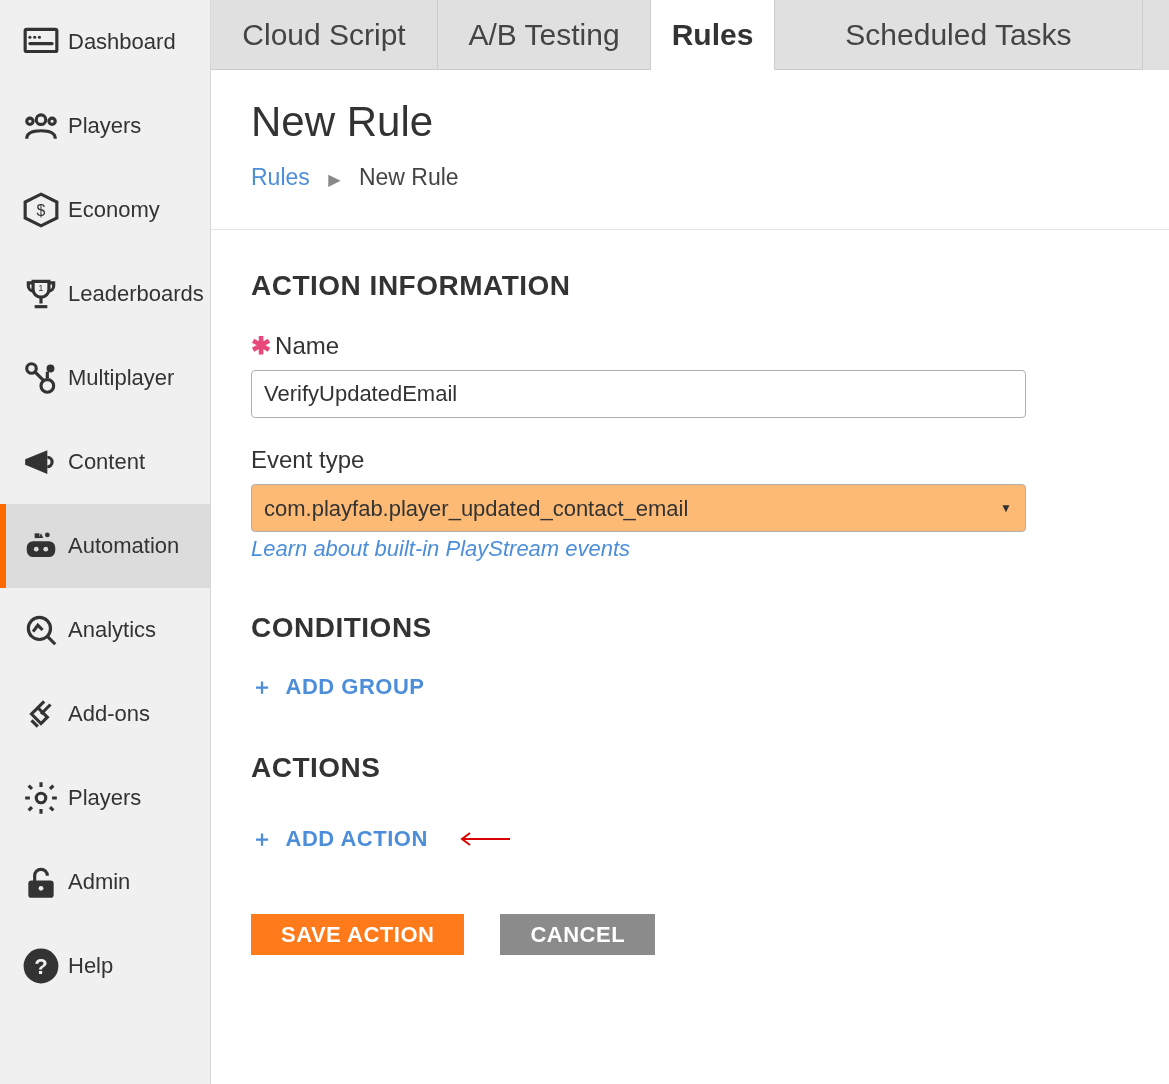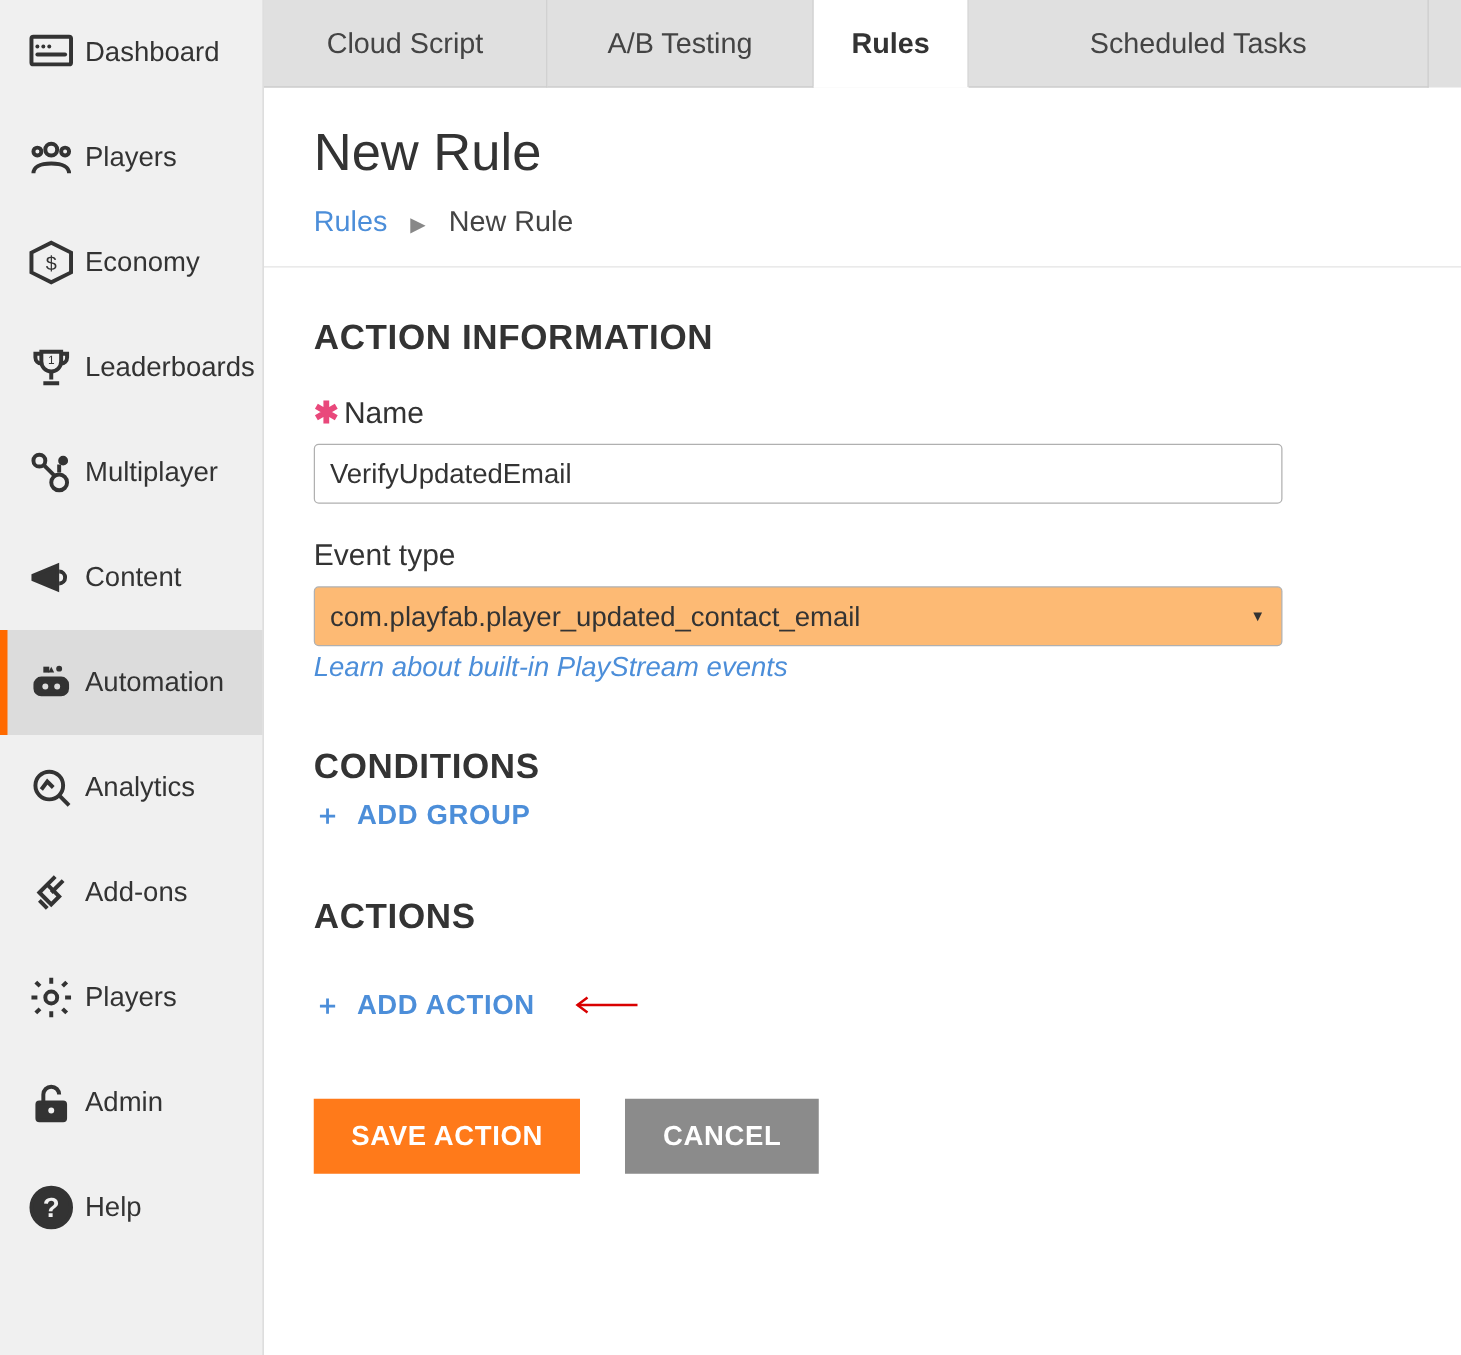--- a/index.html
+++ b/index.html
@@ -70,21 +70,21 @@
   .tabs {
     display: flex;
     height: 70px;
     background: #e0e0e0;
     flex-shrink: 0;
   }
   .tab {
     display: flex;
     align-items: center;
     justify-content: center;
-    font-size: 23px;
+    font-size: 30px;
     color: #444;
     border-right: 1px solid #ccc;
     border-bottom: 1px solid #ccc;
     cursor: pointer;
     background: #e0e0e0;
   }
   .tab:nth-child(1){ width: 227px; }
   .tab:nth-child(2){ width: 213px; }
   .tab:nth-child(3){ width: 124px; }
   .tab:nth-child(4){ width: 368px; }
@@ -103,39 +103,39 @@
   }
   h1.page-title {
     font-size: 42px;
     font-weight: 400;
     color: #333;
     margin-bottom: 18px;
   }
   .breadcrumb {
     font-size: 23px;
     color: #444;
-    margin-bottom: 22px;
+    margin-bottom: 38px;
   }
   .breadcrumb a { color: #4c8ed9; text-decoration: none; }
   .breadcrumb .sep { color: #888; margin: 0 12px; font-size: 16px; }
 
   hr.divider {
     border: none;
     border-top: 1px solid #e3e3e3;
     margin: 0 -40px 40px -40px;
   }
 
   .section-heading {
     font-size: 28px;
     font-weight: 700;
     color: #333;
     letter-spacing: 0.5px;
     margin-bottom: 30px;
   }
-  .section-heading.tight { margin-bottom: 8px; }
+  .section-heading.tight { margin-bottom: 28px; }
 
   .field { margin-bottom: 28px; }
   .field-label {
     font-size: 24px;
     color: #333;
     margin-bottom: 10px;
     display: flex;
     align-items: center;
   }
   .required-star { color: #e9487b; font-weight: 700; margin-right: 4px; font-size: 24px; }
@@ -186,21 +186,21 @@
   .action-row { display: flex; align-items: center; gap: 28px; }
   .arrow-annotation {
     display: inline-flex;
     align-items: center;
     color: #d90000;
   }
   .arrow-annotation svg { width: 56px; height: 18px; }
 
   .buttons { margin-top: 60px; display: flex; gap: 36px; }
   .btn {
-    height: 60px;
+    height: 41px;
     padding: 0 30px;
     font-size: 22px;
     font-weight: 700;
     letter-spacing: 0.5px;
     border: none;
     cursor: pointer;
     color: #fff;
   }
   .btn-primary { background: #ff7a1a; }
   .btn-secondary { background: #8b8b8b; }

